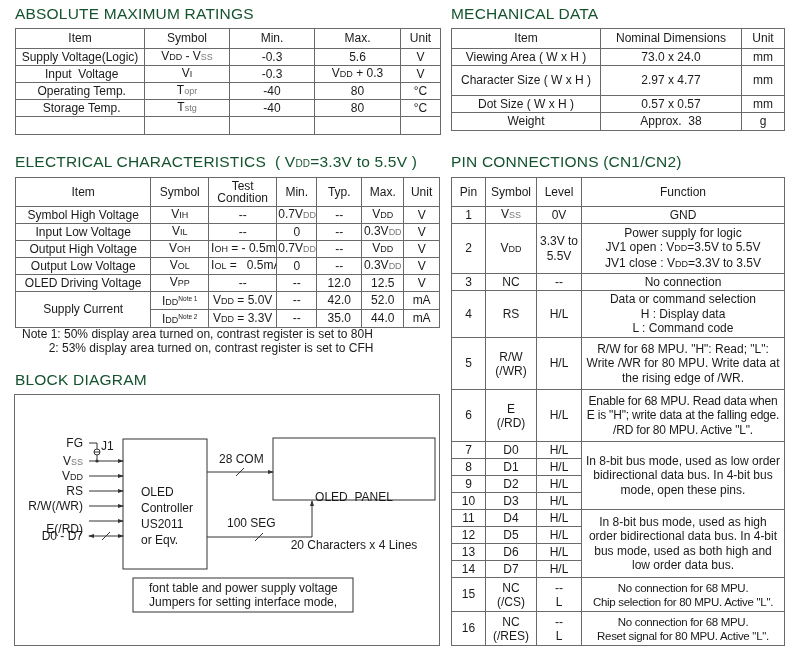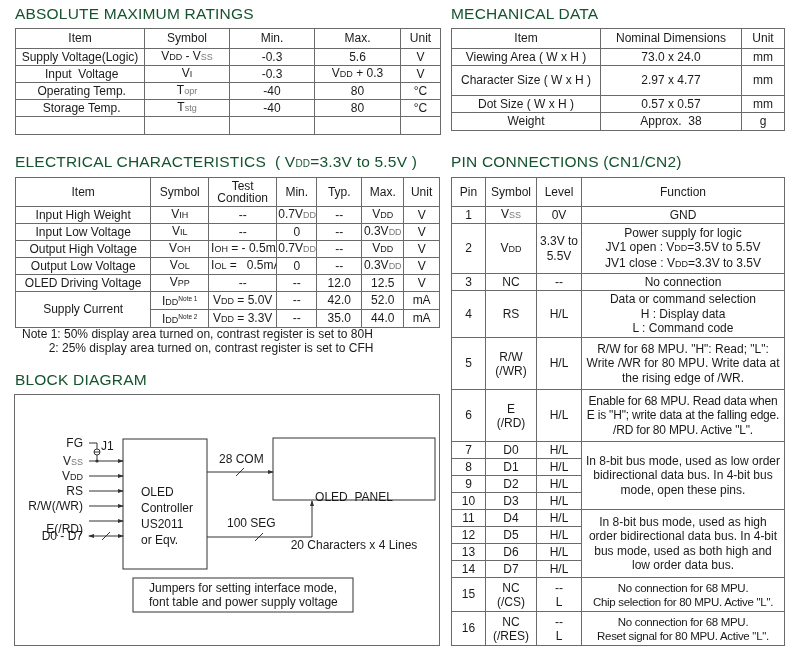--- a/index.html
+++ b/index.html
@@ -128,21 +128,21 @@
       <tr style="height:29px">
     <th>Item</th>
     <th>Symbol</th>
     <th class="wrap" style="line-height:12px">Test Condition</th>
     <th>Min.</th>
     <th>Typ.</th>
     <th>Max.</th>
     <th>Unit</th>
   </tr>
   <tr style="height:17px">
-    <td class="l">Input  High Weight</td>
+    <td class="l">Symbol  High Voltage</td>
     <td class="c"><span>V</span><span class="sub">IH</span></td>
     <td class="c">--</td>
     <td class="l" style="padding:0 1px"><span>0.7V</span><span class="subg">DD</span></td>
     <td class="c">--</td>
     <td class="c"><span>V</span><span class="sub">DD</span></td>
     <td class="c">V</td>
   </tr>
   <tr style="height:17px">
     <td class="l">Input  Low Voltage</td>
     <td class="c"><span>V</span><span class="sub">IL</span></td>
@@ -192,21 +192,21 @@
     <td class="c" style="padding:0 1px"><span>I</span><span class="sub">DD</span><span class="sup">Note 2</span></td>
     <td class="l"><span>V</span><span class="sub">DD</span><span style="white-space:pre"> = 3.3V</span></td>
     <td class="c">--</td>
     <td class="c">35.0</td>
     <td class="c">44.0</td>
     <td class="c">mA</td>
   </tr>
 </tbody>
   </table>
 <div class="note" style="left:22px; top:327px;">Note 1: 50% display area turned on, contrast register is set to 80H</div>
-<div class="note" style="left:22px; top:341px;">        2: 25% display area turned on, contrast register is set to CFH</div>
+<div class="note" style="left:22px; top:341px;">        2: 53% display area turned on, contrast register is set to CFH</div>
 
 <div class="title" style="left:15px; top:371px;">BLOCK DIAGRAM</div>
 <div id="block">
   <svg width="426" height="252" style="position:absolute; left:0; top:0;">
     <defs>
       <marker id="arr" markerWidth="6" markerHeight="6" refX="5" refY="3" orient="auto">
           <path d="M0,1 L6,3 L0,5 Z" fill="#333"></path>
         </marker>
       <marker id="arrs" markerWidth="6" markerHeight="6" refX="1" refY="3" orient="auto">
           <path d="M6,1 L0,3 L6,5 Z" fill="#333"></path>
@@ -255,22 +255,22 @@
     <div>US2011</div>
     <div>or Eqv.</div>
   </div>
   <div class="bd-text" style="left:204px; top:57px;">28 COM</div>
   <div class="bd-text" style="left:212px; top:121px;">100 SEG</div>
   <div class="bd-text" style="left:258px; width:162px; top:62px; text-align:center; line-height:16px; white-space:pre;">
     <div>OLED  PANEL</div>
     <div>20 Characters x 4 Lines</div>
   </div>
   <div class="bd-text" style="left:134px; top:186px; line-height:14px;">
+    <div>font table and power supply voltage</div>
     <div>Jumpers for setting interface mode,</div>
-    <div>font table and power supply voltage</div>
   </div>
 </div>
 
 <div class="title" style="left:451px; top:153px;">PIN CONNECTIONS (CN1/CN2)</div>
 <table style="left:451px; top:177px; width:333px;">
   <colgroup>
       <col style="width:34px">
       <col style="width:51px">
       <col style="width:45px">
       <col style="width:203px">

